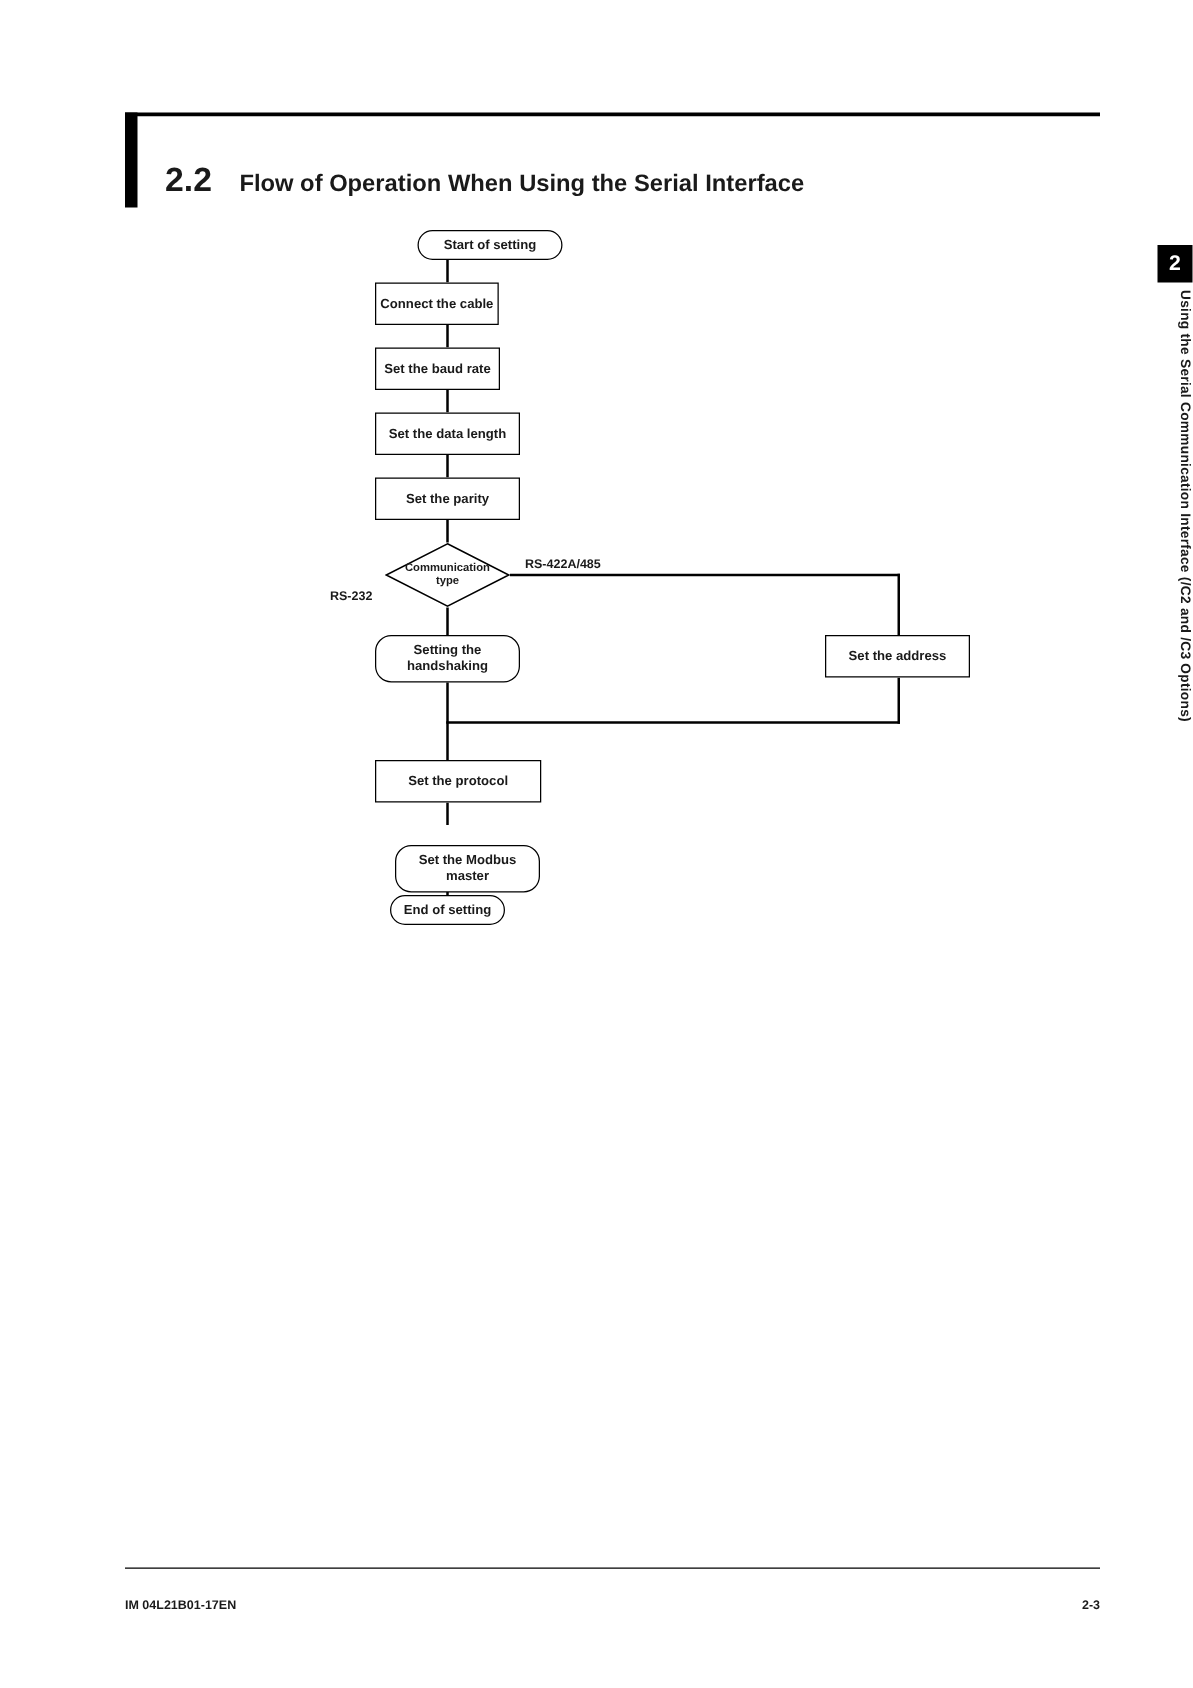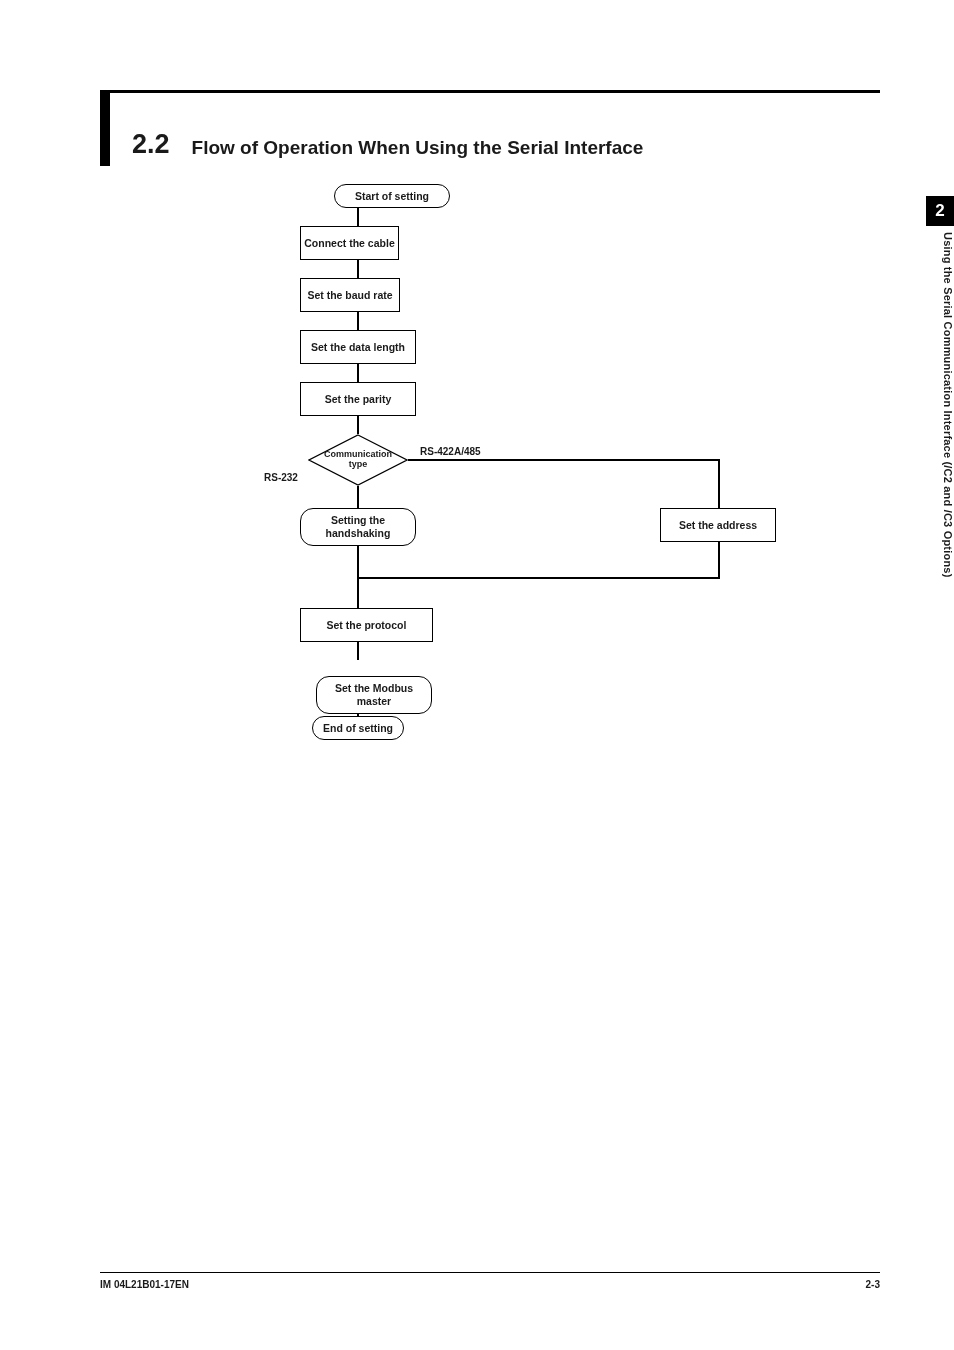--- a/index.html
+++ b/index.html
@@ -141,21 +141,21 @@
     font-size: 10.5px;
     font-weight: 400;
     line-height: 1.35;
   }
   .footer {
     position: absolute;
     bottom: 60px;
     left: 100px;
     right: 74px;
     border-top: 1px solid #000;
-    padding-top: 6px;
+    padding-top: 24px;
     font-size: 10px;
     display: flex;
     justify-content: space-between;
   }
   .footer .doc { font-weight: 700; }
   .footer .pnum { font-weight: 700; }
 </style>
 </head>
 <body>
 

